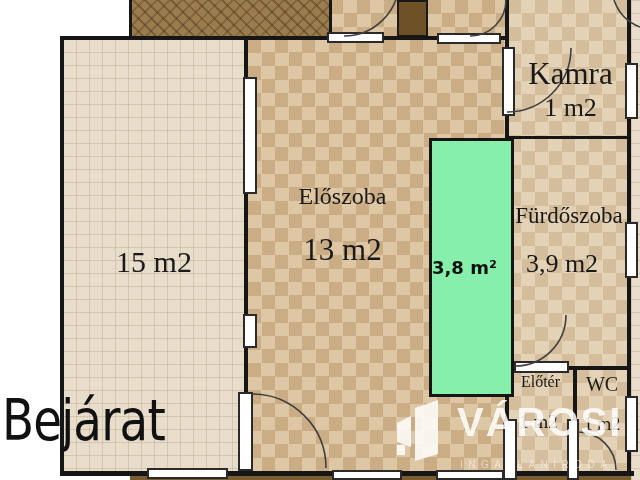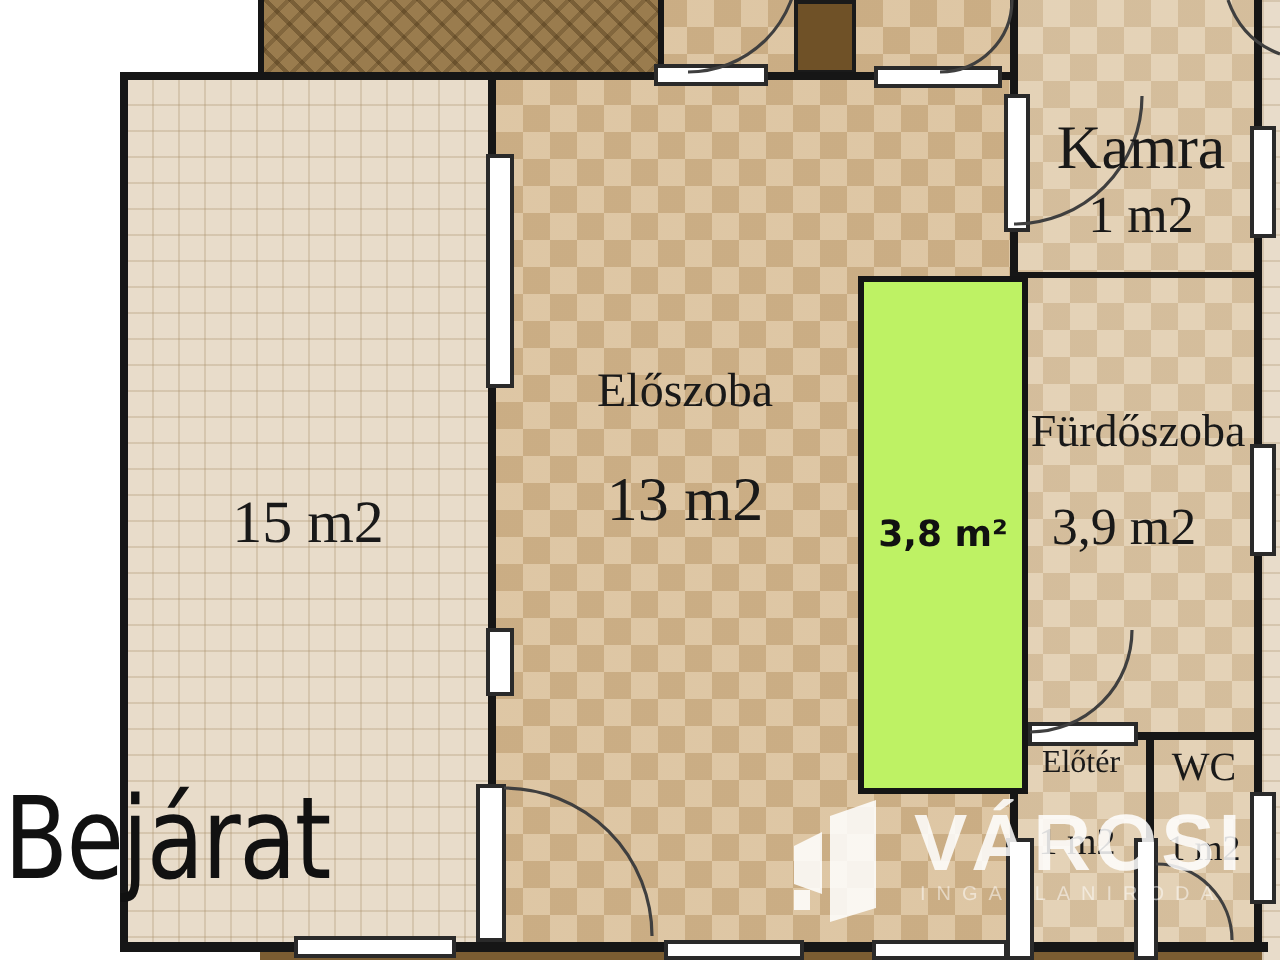--- a/index.html
+++ b/index.html
@@ -30,36 +30,36 @@
     background-color:#9a7c4e;
     background-image:
       repeating-linear-gradient(45deg,rgba(60,40,12,.35) 0 2px,transparent 2px 9px),
       repeating-linear-gradient(135deg,rgba(60,40,12,.25) 0 2px,transparent 2px 9px);
   }
   .wall{position:absolute;background:#161616;}
   .opening{position:absolute;background:#ffffff;border:2px solid #2a2a2a;box-sizing:border-box;}
   .lbl{position:absolute;text-align:center;white-space:nowrap;line-height:1.05;color:#191919;font-family:Liberation Serif, serif;}
   .darkroom{
     position:absolute;left:429px;top:138px;width:79px;height:253px;
-    background:#bef264;border:3px solid #151515;
-    display:flex;align-items:center;justify-content:center;
+    background:#86efac;border:3px solid #151515;
+    display:flex;align-items:center;justify-content:flex-start;
   }
   .darkroom .lbl2{font-size:18px;font-weight:bold;color:#111;white-space:nowrap;}
   .arcs{position:absolute;left:0;top:0;pointer-events:none;}
   .watermark{
     position:absolute;left:396px;top:396px;width:244px;height:70px;
     display:flex;align-items:flex-start;gap:9px;pointer-events:none;
   }
   .wm-text{display:flex;flex-direction:column;align-items:flex-start;padding-top:6px;}
   .wm-brand{
     font-size:40px;font-weight:bold;letter-spacing:2px;line-height:1;
     color:rgba(255,255,255,.85);font-family:"Liberation Sans",sans-serif;
   }
   .wm-tagline{
-    font-size:10px;letter-spacing:5.5px;margin-top:0;margin-left:3px;
+    font-size:10px;letter-spacing:5.5px;margin-top:17px;margin-left:3px;
     color:rgba(255,255,255,.5);font-family:"Liberation Sans",sans-serif;
   }
   .bejarat{
     position:absolute;left:2px;top:387px;font-size:57px;letter-spacing:-1px;
     transform:scaleX(.82);transform-origin:left top;color:#111;white-space:nowrap;
   }
 </style>
 </head>
 <body>
 

